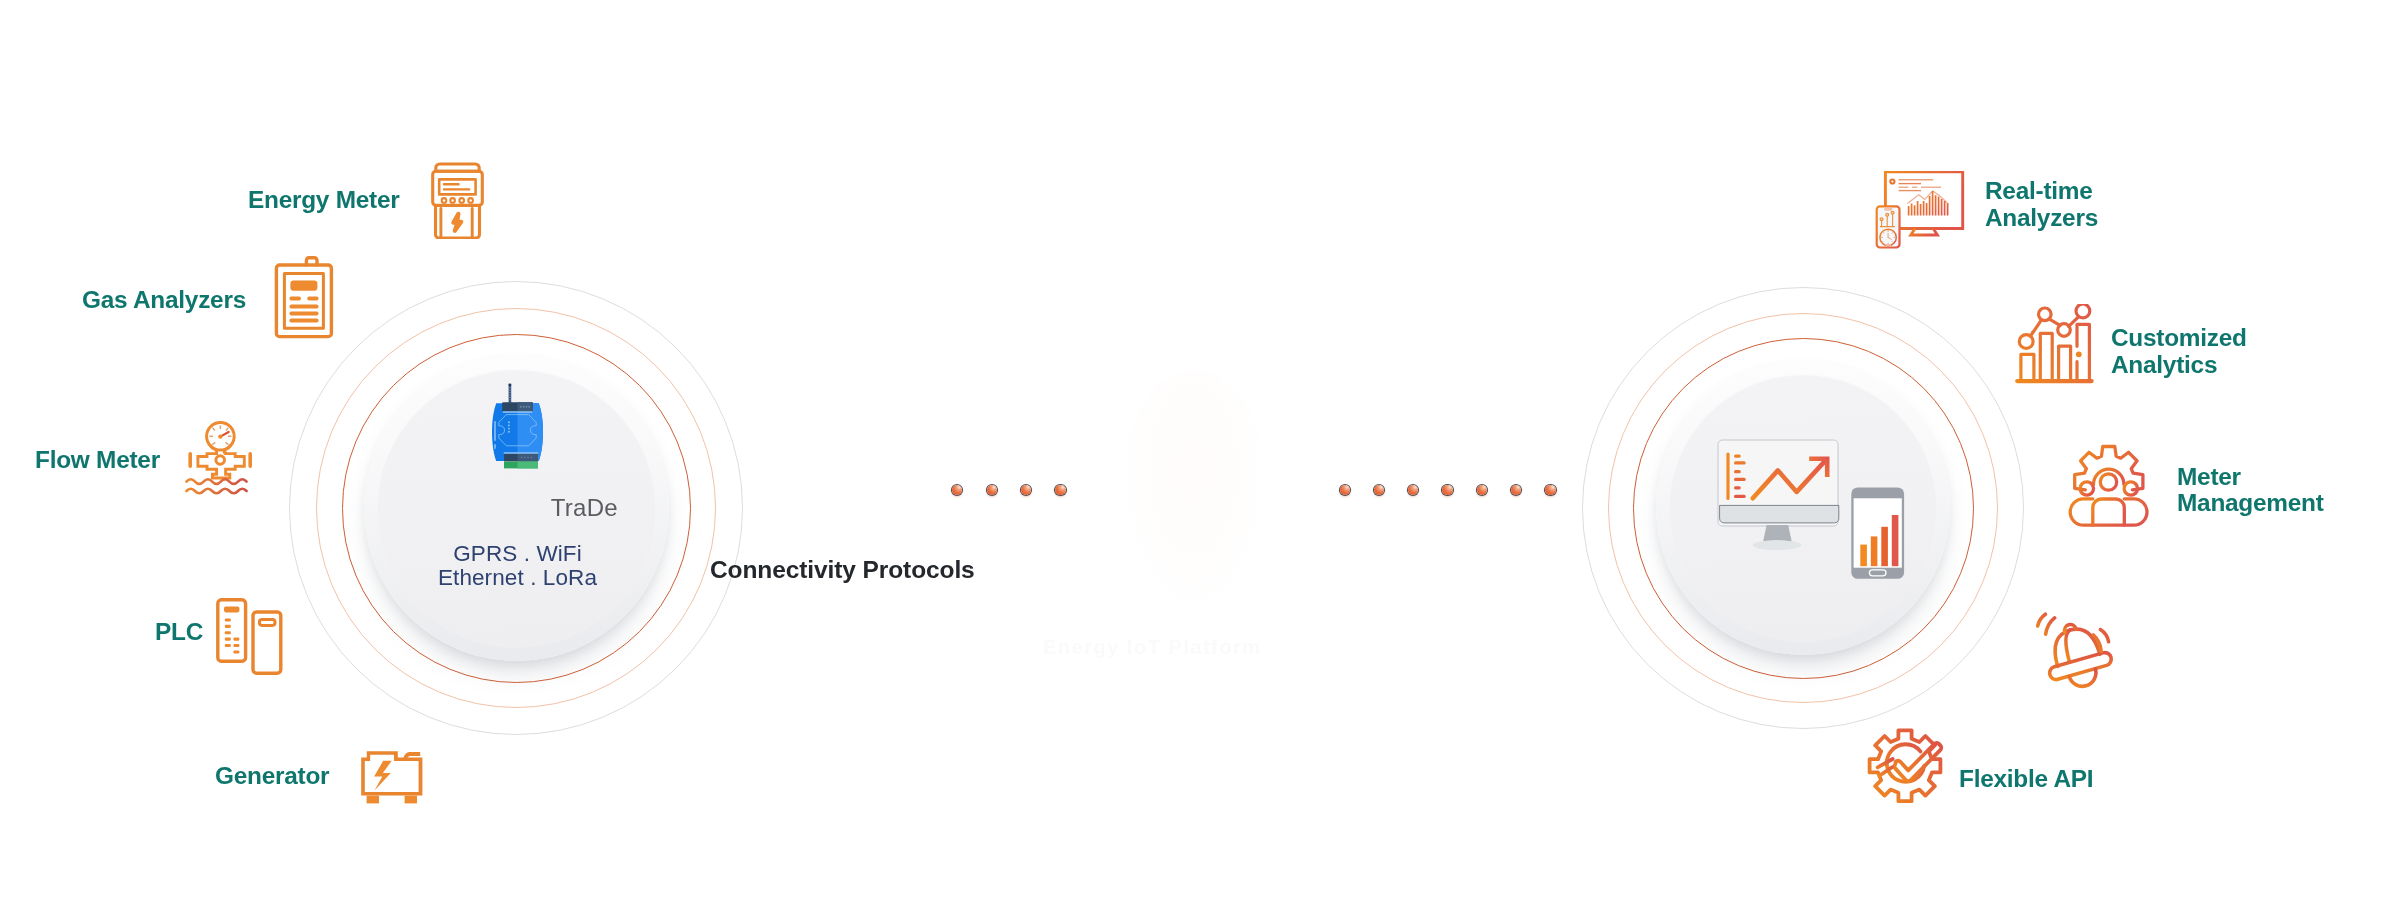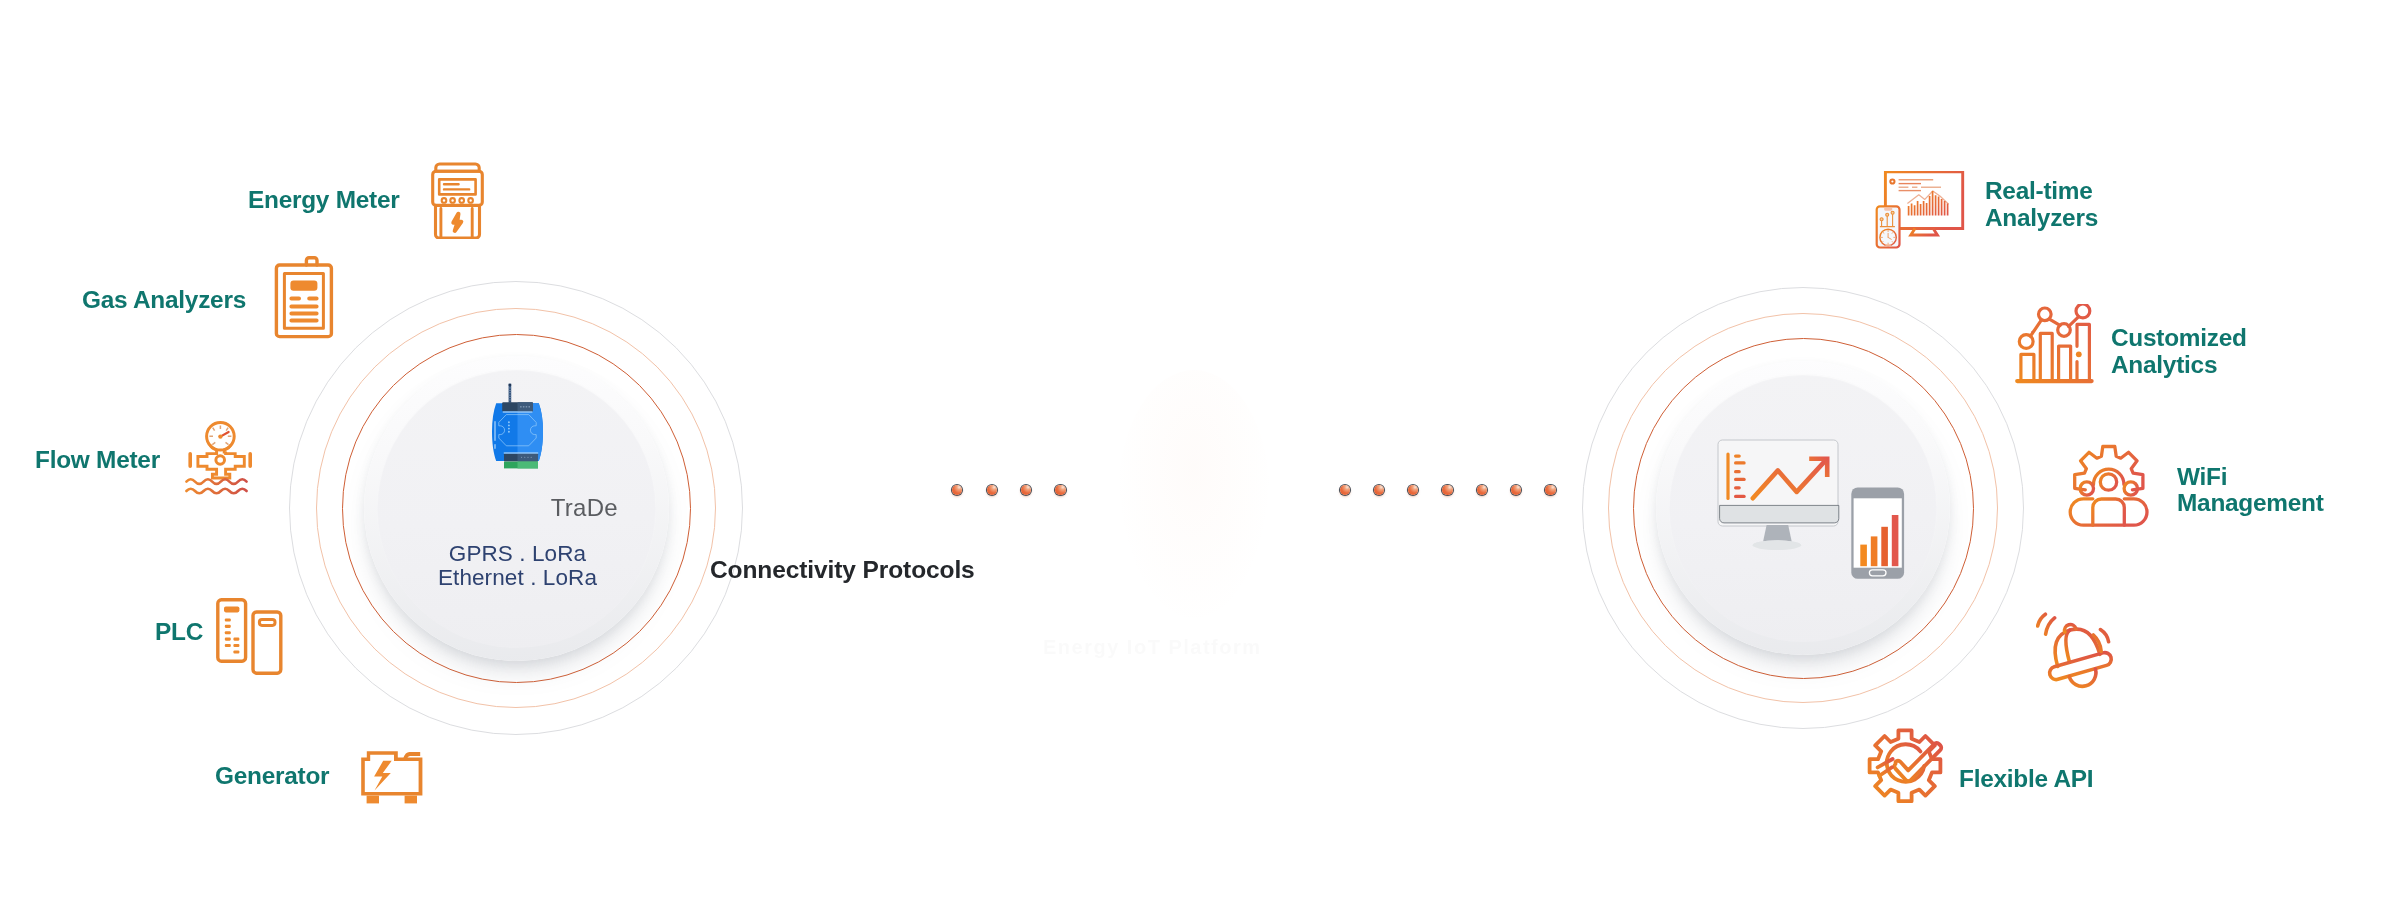--- a/index.html
+++ b/index.html
@@ -147,21 +147,21 @@
           <circle cx="41.2" cy="75.2" r="0.55"></circle>
         </g>
       <rect x="13.6" y="70.2" width="34.8" height="1.5" rx="0.7" fill="#a5d2fb" opacity="0.85"></rect>
 
       <rect x="14" y="79.6" width="34" height="6.8" fill="#2ea55d"></rect>
       <rect x="27.5" y="79.6" width="20.5" height="6.8" fill="#4cba77"></rect>
     </svg>
 
     <div class="trade-name">TraDe</div>
     <div class="trade-proto">
-      <span>GPRS . LoRa</span><br>
+      <span>GPRS . WiFi</span><br>
       <span>Ethernet . LoRa</span>
     </div>
   </div>
 
   <div id="watermark">
     <div id="wmGlyph"></div>
     <div id="wmText">Energy IoT Platform</div>
   </div>
 
   <div id="protoCaption">Connectivity Protocols</div>
@@ -314,21 +314,21 @@
 
   <div class="node-label two" id="lblDash">
     <div>Real-time</div>
     <div>Analyzers</div>
   </div>
   <div class="node-label two" id="lblAnalytics">
     <div>Customized</div>
     <div>Analytics</div>
   </div>
   <div class="node-label two" id="lblUsers">
-    <div>WiFi</div>
+    <div>Meter</div>
     <div>Management</div>
   </div>
   <div class="node-label" id="lblApi">Flexible API</div>
 
   <svg id="icoDash" class="ico" viewBox="-2 0 90 79" width="90" height="79">
     <defs>
         <linearGradient id="og1" x1="0" y1="0" x2="1" y2="0.4">
       <stop offset="0" stop-color="#f0891f"></stop>
           <stop offset="1" stop-color="#e05548"></stop>
         </linearGradient>

